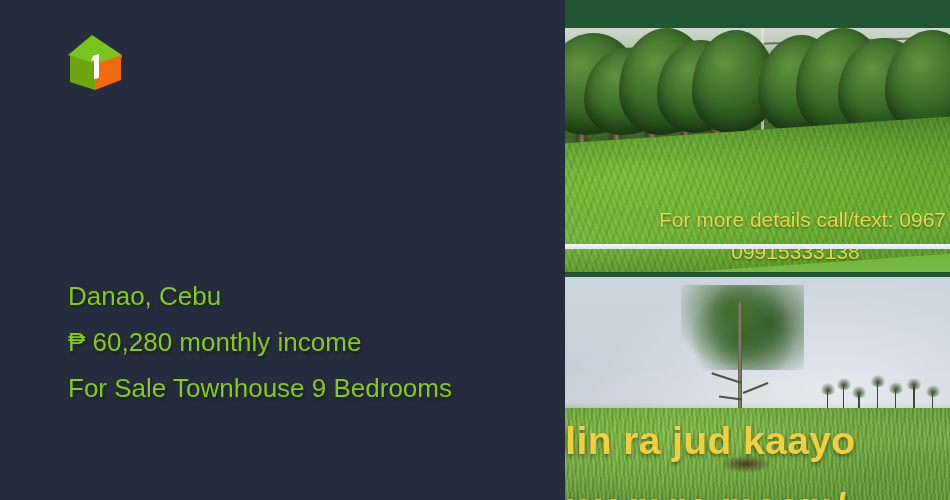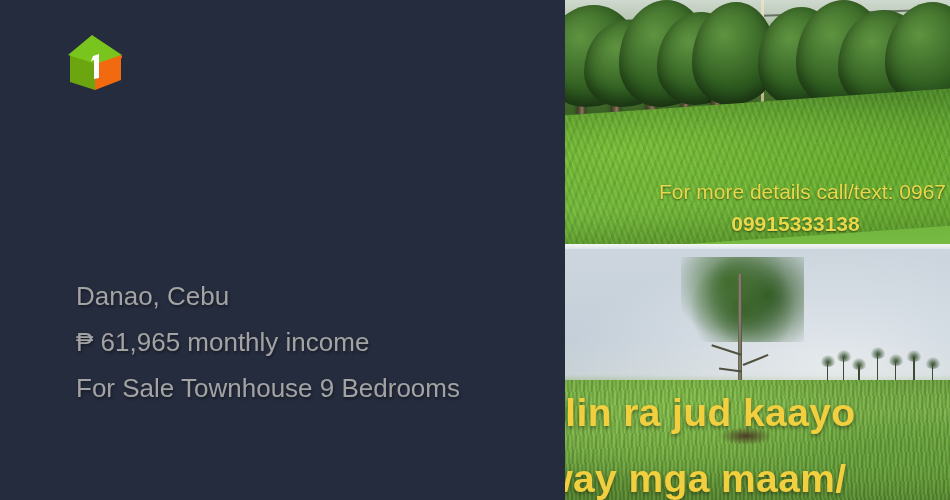--- a/index.html
+++ b/index.html
@@ -39,37 +39,36 @@
     text-shadow:1px 2px 3px rgba(0,0,0,0.45);
   }
 
   .meta {
     position:absolute; left:68px; top:273px;
     width:490px;
   }
   .meta-line {
     font-size:26px;
     line-height:46px;
-    color:#a3a3a3;
+    color:#84cc16;
     font-weight:400;
     white-space:nowrap;
     text-shadow:1px 2px 3px rgba(0,0,0,0.40);
-    margin-left:8px;
   }
 
   
   .right {
     width:385px; height:500px;
     flex:0 0 385px;
     position:relative;
     overflow:hidden;
     background:#253;
   }
 
-  .photo { position:absolute; left:0; width:385px; overflow:hidden; }
+  .photo { position:absolute; left:0; width:385px; overflow:hidden;margin-top:28px; }
   .photo-top { top:0; height:244px; }
   .divider {
     position:absolute; left:0; top:244px; width:385px; height:5px;
     background:linear-gradient(#f4f6f6,#dfe6ea);
     z-index:6;
   }
   .photo-bottom { top:249px; height:251px; }
 
   
   .scene-top { position:absolute; inset:0; background:
@@ -149,21 +148,21 @@
     z-index:5;
     text-align:center;
     color:#e8d84a;
     font-size:21px;
     line-height:32px;
     font-weight:400;
     text-shadow:0 1px 2px rgba(0,0,0,.5);
     white-space:nowrap;
   }
   .caption-top .l1 { padding-left:90px; }
-  .caption-top .l2 { padding-left:76px;font-weight:bold; }
+  .caption-top .l2 { padding-left:76px; }
 
   
   .scene-bot { position:absolute; inset:0; background:
       linear-gradient(#cdd6de 0%, #c4cfd9 36%, #c9d2d6 50%, #8fae6a 56%, #6fa243 64%, #7cb249 78%, #5f9434 100%); }
   .sky-haze {
     position:absolute; left:0; top:0; width:100%; height:56%;
     background:radial-gradient(ellipse at 70% 80%, rgba(255,255,255,.55), rgba(0,0,0,0) 70%);
   }
   .lone-tree-trunk {
     position:absolute; left:45%; top:10%; width:0.9%; height:44%;
@@ -247,21 +246,21 @@
 
         <polygon points="27,22 33,20 33,44 28,45 28,26 25,27" fill="#ffffff"></polygon>
       </svg>
     </div>
 
     <h1 class="title">
     </h1>
 
     <div class="meta">
       <div class="meta-line">Danao, Cebu</div>
-      <div class="meta-line">₱ 61,965 monthly income</div>
+      <div class="meta-line">₱ 60,280 monthly income</div>
       <div class="meta-line">For Sale Townhouse 9 Bedrooms</div>
     </div>
   </div>
 
   <div class="right">
 
     <div class="photo photo-top">
       <div class="scene-top">
         <div class="wire"></div>
         <div class="pole"></div>

